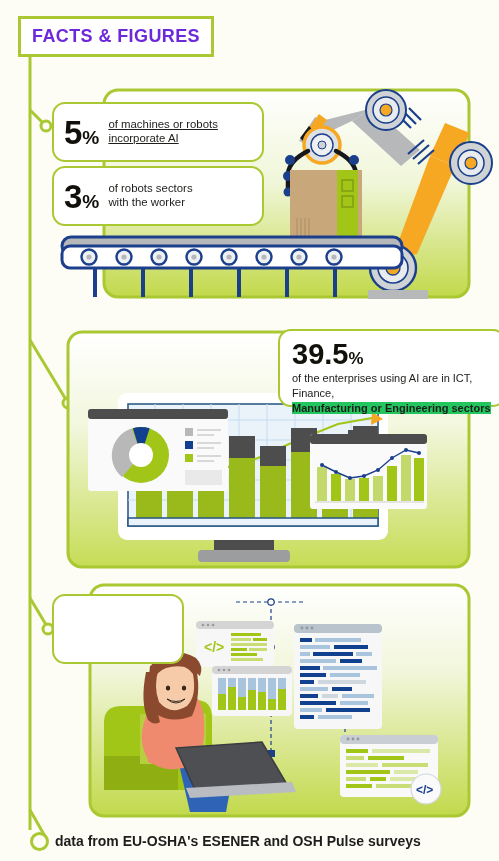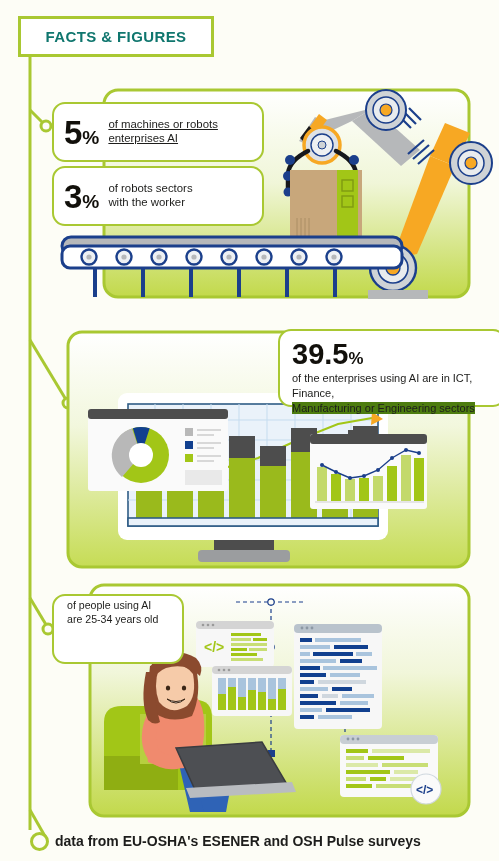--- a/index.html
+++ b/index.html
@@ -15,21 +15,21 @@
   svg.layer{pointer-events:none;}
 
   
   #title-box{
     position:absolute;left:18px;top:16px;width:196px;height:41px;
     border:3px solid #a9c832;background:#ffffff;
     display:flex;align-items:center;justify-content:center;
     box-sizing:border-box;z-index:30;
   }
   #title-box .t{
-    font-size:15px;font-weight:bold;color:#0f766e;letter-spacing:.4px;
+    font-size:18px;font-weight:bold;color:#6d28d9;letter-spacing:.4px;
   }
 
   
   .stat{
     position:absolute;background:#ffffff;border:2.5px solid #a9c832;
     border-radius:13px;box-sizing:border-box;z-index:30;
     display:flex;align-items:center;
   }
   .stat .pct{
     font-weight:bold;color:#12100b;line-height:1;white-space:nowrap;
@@ -44,21 +44,21 @@
   #stat-5 .desc{font-size:11.4px;text-decoration:underline;}
 
   #stat-3{left:52px;top:166px;width:212px;height:60px;padding:0 10px;}
   #stat-3 .pct{font-size:33px;margin-right:9px;}
   #stat-3 .desc{font-size:11.4px;}
 
   #stat-39{left:236px;top:329px;width:228px;height:78px;padding:0 0 0 12px;
            display:block;margin-left:42px;}
   #stat-39 .pct{font-size:29px;padding-top:9px;}
   #stat-39 .desc{font-size:11px;line-height:1.35;padding-top:2px;}
-  .hl{background:#4d7c0f;}
+  .hl{background:#22c55e;font-weight:bold;}
 
   #stat-26{left:52px;top:594px;width:132px;height:70px;padding:0 0 0 13px;
            display:block;}
   #stat-26 .pct{font-size:27px;padding-top:8px;}
   #stat-26 .desc{font-size:10.6px;line-height:1.28;padding-top:3px;}
 
   
   #footer{
     position:absolute;left:55px;top:833px;z-index:30;
     font-size:14px;font-weight:bold;color:#1d1d1b;
@@ -488,43 +488,39 @@
   </svg>
 
   <div id="title-box">
     <span class="t">FACTS &amp; FIGURES</span>
   </div>
 
   <div class="stat" id="stat-5">
     <div class="pct"><span>5</span><span class="sym">%</span></div>
     <div class="desc">
       <div>of machines or robots</div>
-      <div>enterprises AI</div>
+      <div>incorporate AI</div>
     </div>
   </div>
 
   <div class="stat" id="stat-3">
     <div class="pct"><span>3</span><span class="sym">%</span></div>
     <div class="desc">
       <div>of robots sectors</div>
       <div>with the worker</div>
     </div>
   </div>
 
   <div class="stat" id="stat-39">
     <div class="pct"><span>39.5</span><span class="sym">%</span></div>
     <div class="desc">
       <div>of the enterprises using AI are in ICT, Finance,</div>
       <div><span class="hl">Manufacturing or Engineering sectors</span></div>
     </div>
   </div>
 
   <div class="stat" id="stat-26">
-    <div class="desc">
-      <div>of people using AI</div>
-      <div>are 25-34 years old</div>
-    </div>
   </div>
 
   <div id="footer-dot"></div>
   <div id="footer">data from EU-OSHA's ESENER and OSH Pulse surveys</div>
 
 </div>
 
 </body></html>

